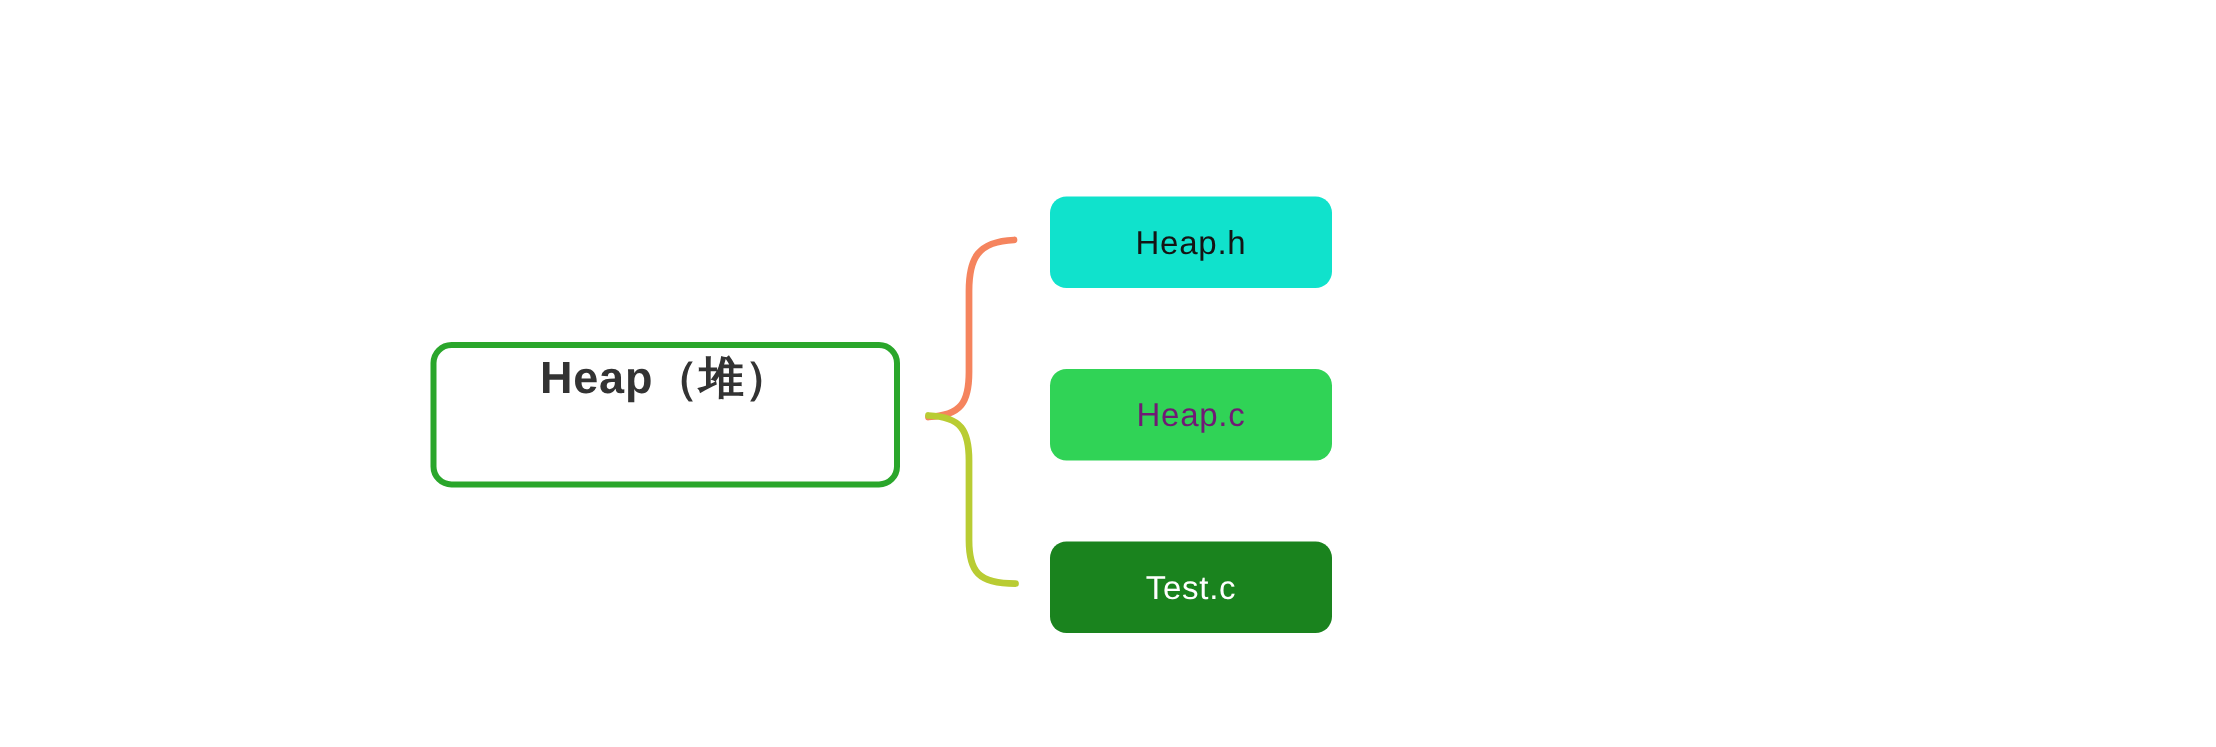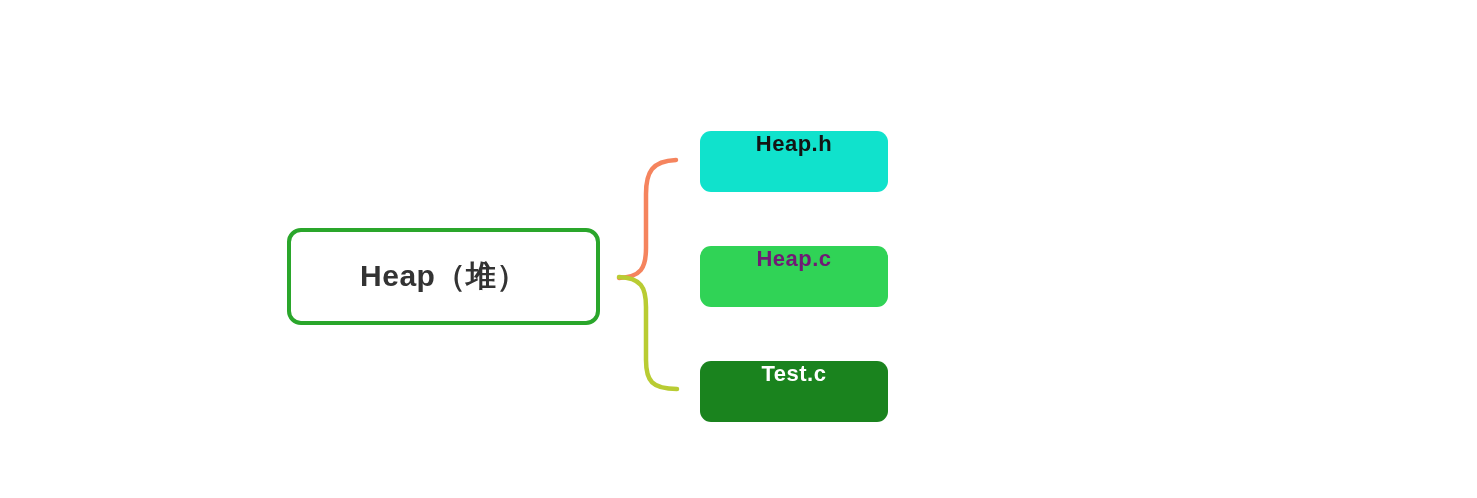--- a/index.html
+++ b/index.html
@@ -32,39 +32,39 @@
     position: absolute;
     left: 287px;
     top: 228px;
     width: 313px;
     height: 97px;
     box-sizing: border-box;
     border: 4px solid #2aa62b;
     border-radius: 14px;
     background: #ffffff;
     display: flex;
-    align-items: center;
+    align-items: flex-start;
     justify-content: center;
     font-size: 30px;
     font-weight: 700;
     color: #333333;
     letter-spacing: 0.5px;
     cursor: pointer;
   }
   .child-node {
     position: absolute;
     left: 700px;
     width: 188px;
     height: 61px;
     border-radius: 11px;
     display: flex;
-    align-items: flex-start;
+    align-items: center;
     justify-content: center;
     font-size: 22px;
-    font-weight: 700;
+    font-weight: 400;
     letter-spacing: 0.5px;
     cursor: pointer;
   }
   .child-node.pos-0 { top: 131px; }
   .child-node.pos-1 { top: 246px; }
   .child-node.pos-2 { top: 361px; }
   .watermark {
     position: absolute;
     right: 6px;
     bottom: 8px;

